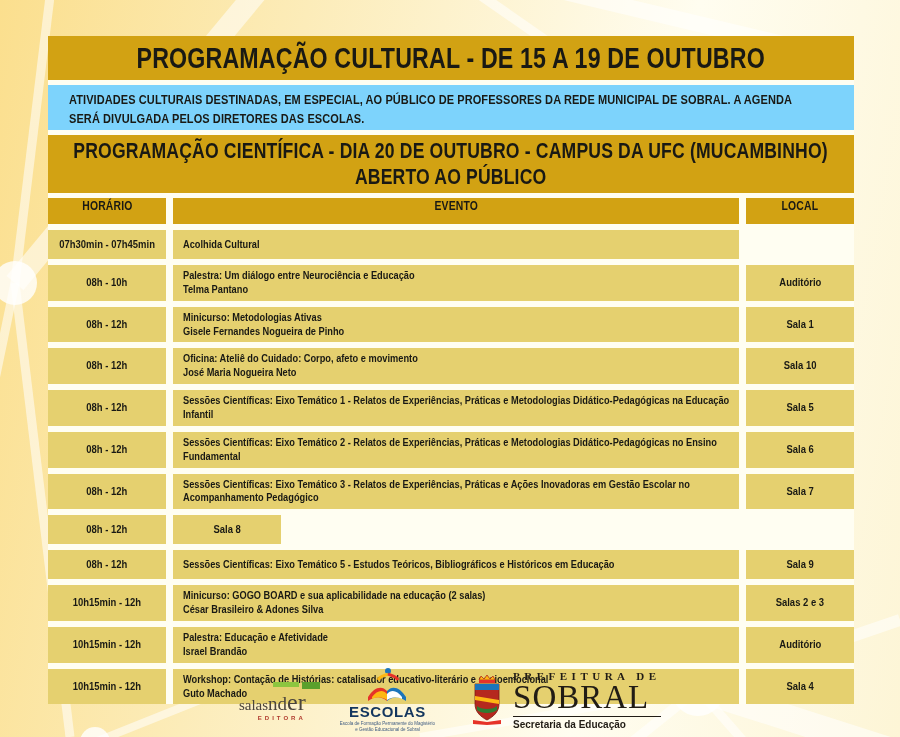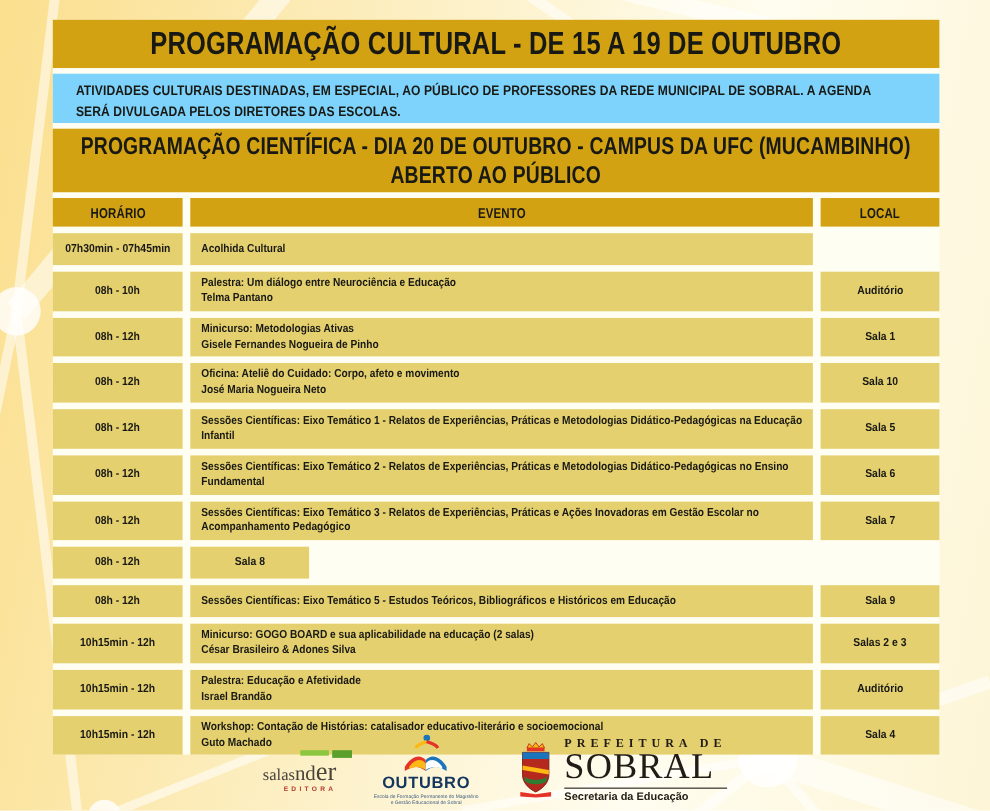--- a/index.html
+++ b/index.html
@@ -2,40 +2,40 @@
 <html><head>
 <meta charset="utf-8">
 <style>
   html,body{margin:0;padding:0;}
   body{width:900px;height:737px;overflow:hidden;font-family:"Liberation Sans",sans-serif;}
   #canvas{position:relative;width:900px;height:737px;
     background:linear-gradient(100deg,#fbdf8e 0%,#fcecb9 30%,#fffdf0 68%,#fdf5d6 100%);}
   
   #net{position:absolute;inset:0;pointer-events:none;}
   
-  #sheet{position:absolute;left:48px;top:18px;width:806px;background:#fffef2;
+  #sheet{position:absolute;left:48px;top:36px;width:806px;background:#fffef2;
     display:flex;flex-direction:column;}
   .band{box-sizing:border-box;}
   .gold{background:#d2a213;color:#191914;}
   .lite{background:#e5d06f;color:#191914;}
   .sub-band{background:#7dd3fc;color:#191914;}
   .ttl{display:flex;align-items:center;justify-content:center;text-align:center;}
   .sqz{display:inline-block;transform:scaleX(.8);transform-origin:50% 50%;white-space:nowrap;
     font-weight:700;letter-spacing:.2px;}
   .t1{height:44px;font-size:29px;}
   .t2{height:58px;font-size:22px;flex-direction:column;line-height:1.18;}
   .gapv{height:5px;background:#fffef2;}
   .subtitle{height:45px;font-weight:700;font-size:12.5px;line-height:1.5;
     padding:6px 30px 0 21px;letter-spacing:.1px;}
   .subtitle .inner{display:block;width:113.6%;transform:scaleX(.88);transform-origin:0 0;}
   .rowline{display:flex;}
   .rowline .c-time{width:118px;margin-right:7px;}
   .rowline .c-event{width:566px;margin-right:7px;}
   .rowline .c-local{width:108px;}
-  .hcell{height:26px;display:flex;align-items:center;justify-content:center;
+  .hcell{height:26px;display:flex;align-items:flex-start;justify-content:center;
     font-weight:700;font-size:13px;}
   .cell{display:flex;flex-direction:column;justify-content:center;min-height:29px;
     padding:4px 0;font-weight:700;font-size:10.5px;line-height:1.32;}
   .cell.center{align-items:center;text-align:center;}
   .cell.left{padding-left:10px;padding-right:8px;}
   .evline{display:block;width:113.6%;transform:scaleX(.88);transform-origin:0 50%;}
   .cellsqz{display:inline-block;transform:scaleX(.9);transform-origin:50% 50%;white-space:nowrap;}
   .mb{margin-bottom:6px;}
   
   #footer{position:absolute;left:0;top:663px;width:900px;height:74px;
@@ -279,21 +279,21 @@
     <div class="logo esfapege">
       <svg width="46" height="36" viewBox="0 0 46 36">
         <circle cx="24" cy="4" r="3" fill="#1b75bb"></circle>
         <path d="M24 7 C20 9 16 9 14 13" stroke="#fdb813" stroke-width="3" fill="none"></path>
         <path d="M24 7 C28 9 32 9 34 13" stroke="#e63329" stroke-width="3" fill="none"></path>
         <path d="M4 30 C10 20 18 18 23 24 L23 34 C16 28 10 30 4 34 Z" fill="#e63329"></path>
         <path d="M8 30 C13 23 19 22 23 27 L23 33 C17 29 12 30 8 32 Z" fill="#fdb813"></path>
         <path d="M42 30 C36 20 28 18 23 24 L23 34 C30 28 36 30 42 34 Z" fill="#1b75bb"></path>
         <path d="M38 30 C33 23 27 22 23 27 L23 33 C29 29 34 30 38 32 Z" fill="#ffffff"></path>
       </svg>
-      <div class="esf-word">OUTUBRO</div>
+      <div class="esf-word">ESCOLAS</div>
       <div class="esf-sub">
         <div>Escola de Formação Permanente do Magistério</div>
         <div>e Gestão Educacional de Sobral</div>
       </div>
     </div>
 
     <div class="logo sobral">
       <svg width="36" height="52" viewBox="0 0 36 52">
         <path d="M10 6 L12 2 L15 5 L18 1 L21 5 L24 2 L26 6 Z" fill="#fdb813" stroke="#b5281e" stroke-width="0.8"></path>
         <rect x="10" y="6" width="16" height="3" fill="#e63329"></rect>

